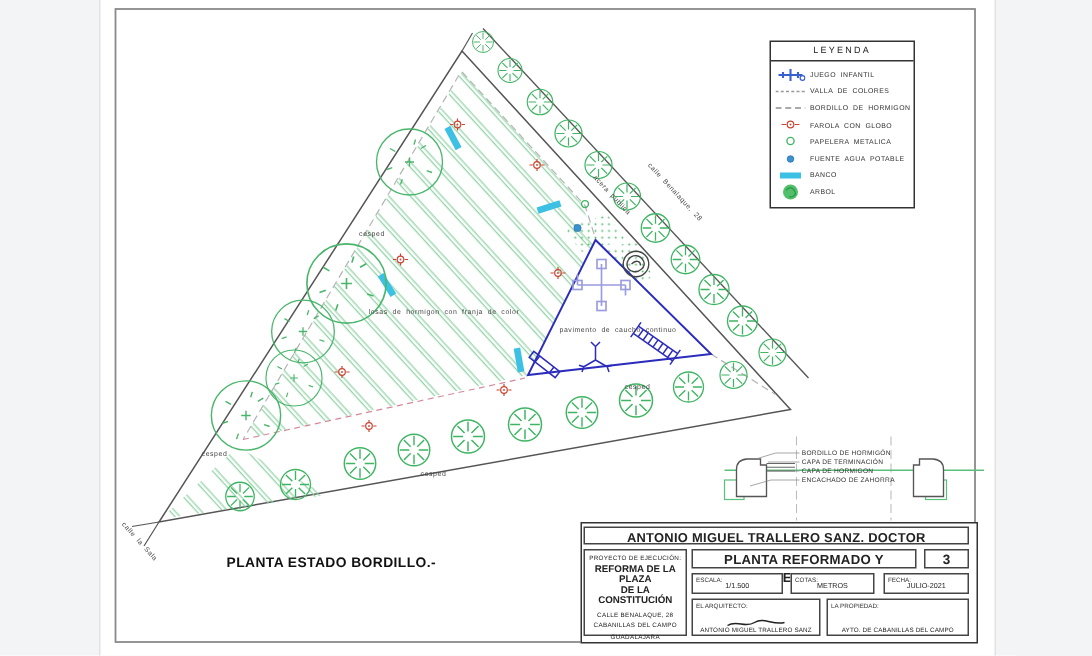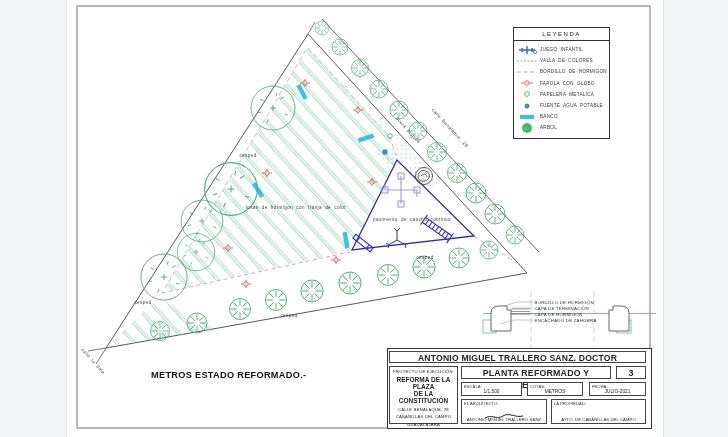--- a/index.html
+++ b/index.html
@@ -330,13 +330,13 @@
         </svg>
     </span>
     <span class="bottomname">ANTONIO MIGUEL TRALLERO SANZ</span>
   </div>
   <div class="tb tb-prop">
     <span class="mini">LA PROPIEDAD:</span>
     <span class="bottomname">AYTO. DE CABANILLAS DEL CAMPO</span>
   </div>
 </div>
 
-<div class="plan-title">METROS ESTADO REFORMADO.-</div>
+<div class="plan-title">PLANTA ESTADO BORDILLO.-</div>
 
 </body></html>

